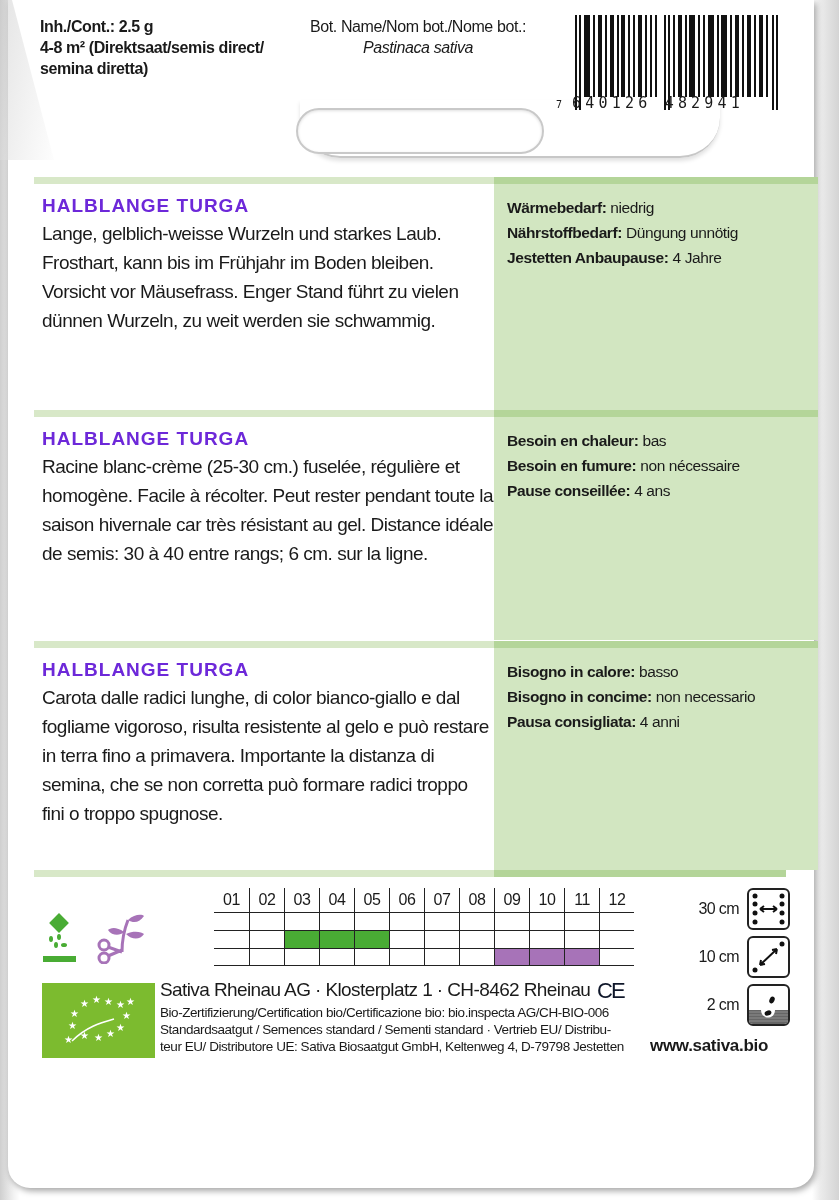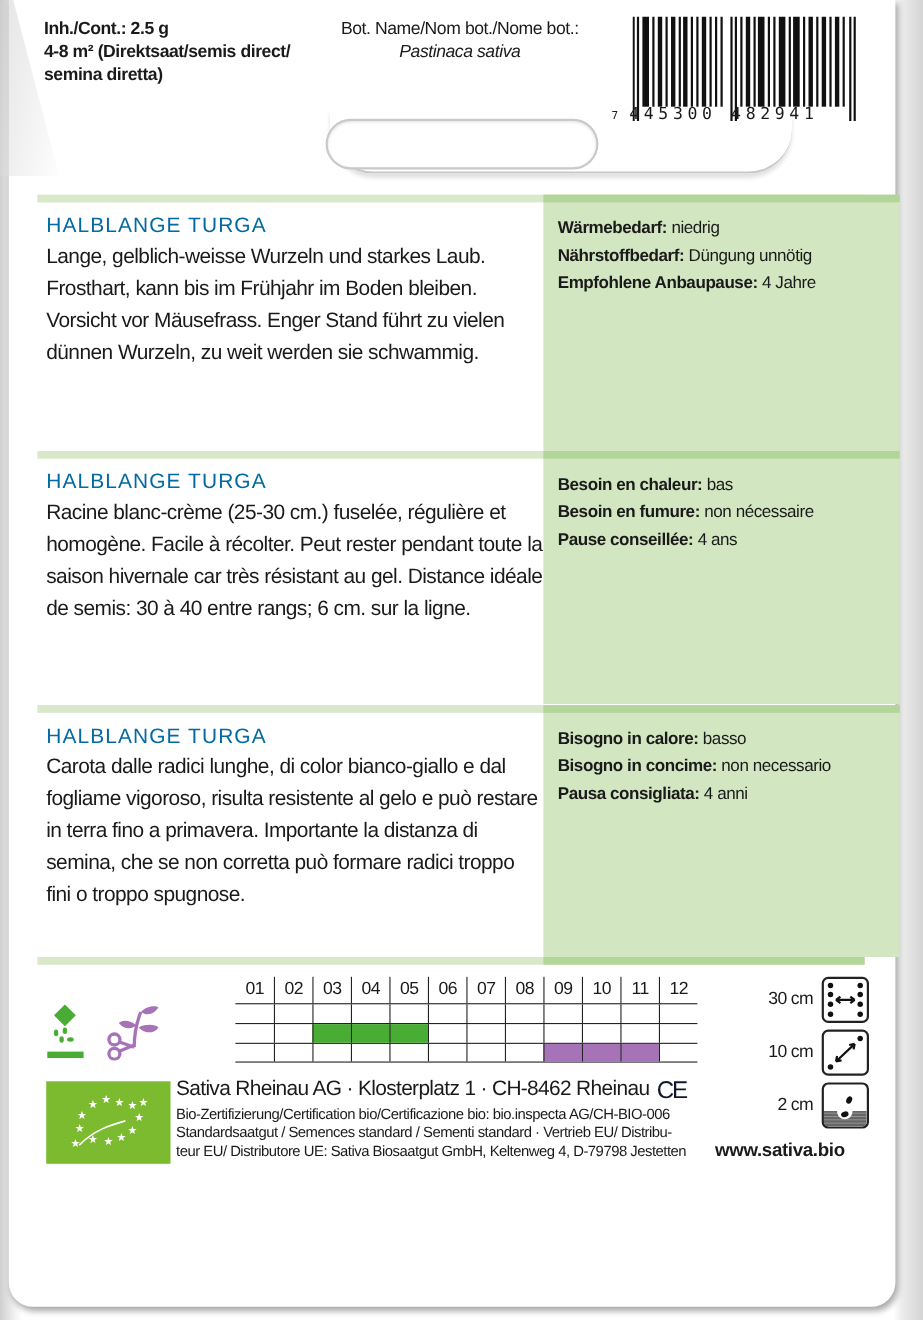--- a/index.html
+++ b/index.html
@@ -66,21 +66,21 @@
   .section .left {
     position: absolute; left: 0; top: 0; width: 460px; padding: 11px 0 0 8px;
   }
   .section .right {
     position: absolute; left: 460px; top: -7px; width: 324px; bottom: 0;
     background: #d2e6c1;
     border-top: 7px solid #b4d599;
     padding: 11px 0 0 13px;
   }
   .title {
-    color: #0369a1; font-weight: normal; font-size: 19px; letter-spacing: 1px; line-height: 22px;
+    color: #6d28d9; font-weight: bold; font-size: 19px; letter-spacing: 1px; line-height: 22px;
   }
   .desc { font-size: 19px; line-height: 29px; letter-spacing: -0.5px; margin-top: 2px; }
   .info { font-size: 15.5px; line-height: 25px; letter-spacing: -0.4px; }
   .info b { font-weight: bold; }
 
   .bottom-border {
     position: absolute; left: 34px; top: 870px; width: 752px; height: 7px;
     background: #d8e8c8;
   }
   .bottom-border .r { position: absolute; left: 460px; top: 0; width: 292px; height: 7px; background: #b4d599; }
@@ -174,32 +174,32 @@
       <rect x="167" y="0" width="2" height="82"></rect>
     <rect x="172" y="0" width="4" height="82"></rect>
       <rect x="179" y="0" width="2" height="82"></rect>
     <rect x="184" y="0" width="4" height="82"></rect>
       <rect x="191" y="0" width="2" height="82"></rect>
     <rect x="197" y="0" width="2" height="95"></rect>
       <rect x="201" y="0" width="2" height="95"></rect>
   </g>
 </svg>
 <div class="barcode-digits">
-  <span class="lead">7</span><span>445300 482941</span>
+  <span class="lead">7</span><span>640126 482941</span>
 </div>
 
 <div class="section" style="top:177px; height:233px;">
   <div class="left">
     <div class="title">HALBLANGE TURGA</div>
     <div class="desc">Lange, gelblich-weisse Wurzeln und starkes Laub. Frosthart, kann bis im Frühjahr im Boden bleiben. Vorsicht vor Mäusefrass. Enger Stand führt zu vielen dünnen Wurzeln, zu weit werden sie schwammig.</div>
   </div>
   <div class="right">
     <div class="info"><b>Wärmebedarf:</b> <span>niedrig</span></div>
     <div class="info"><b>Nährstoffbedarf:</b> <span>Düngung unnötig</span></div>
-    <div class="info"><b>Empfohlene Anbaupause:</b> <span>4 Jahre</span></div>
+    <div class="info"><b>Jestetten Anbaupause:</b> <span>4 Jahre</span></div>
   </div>
 </div>
 
 <div class="section" style="top:410px; height:230px;">
   <div class="left">
     <div class="title">HALBLANGE TURGA</div>
     <div class="desc">Racine blanc-crème (25-30 cm.) fuselée, régulière et homogène. Facile à récolter. Peut rester pendant toute la saison hivernale car très résistant au gel. Distance idéale de semis: 30 à 40 entre rangs; 6 cm. sur la ligne.</div>
   </div>
   <div class="right">
     <div class="info"><b>Besoin en chaleur:</b> <span>bas</span></div>

